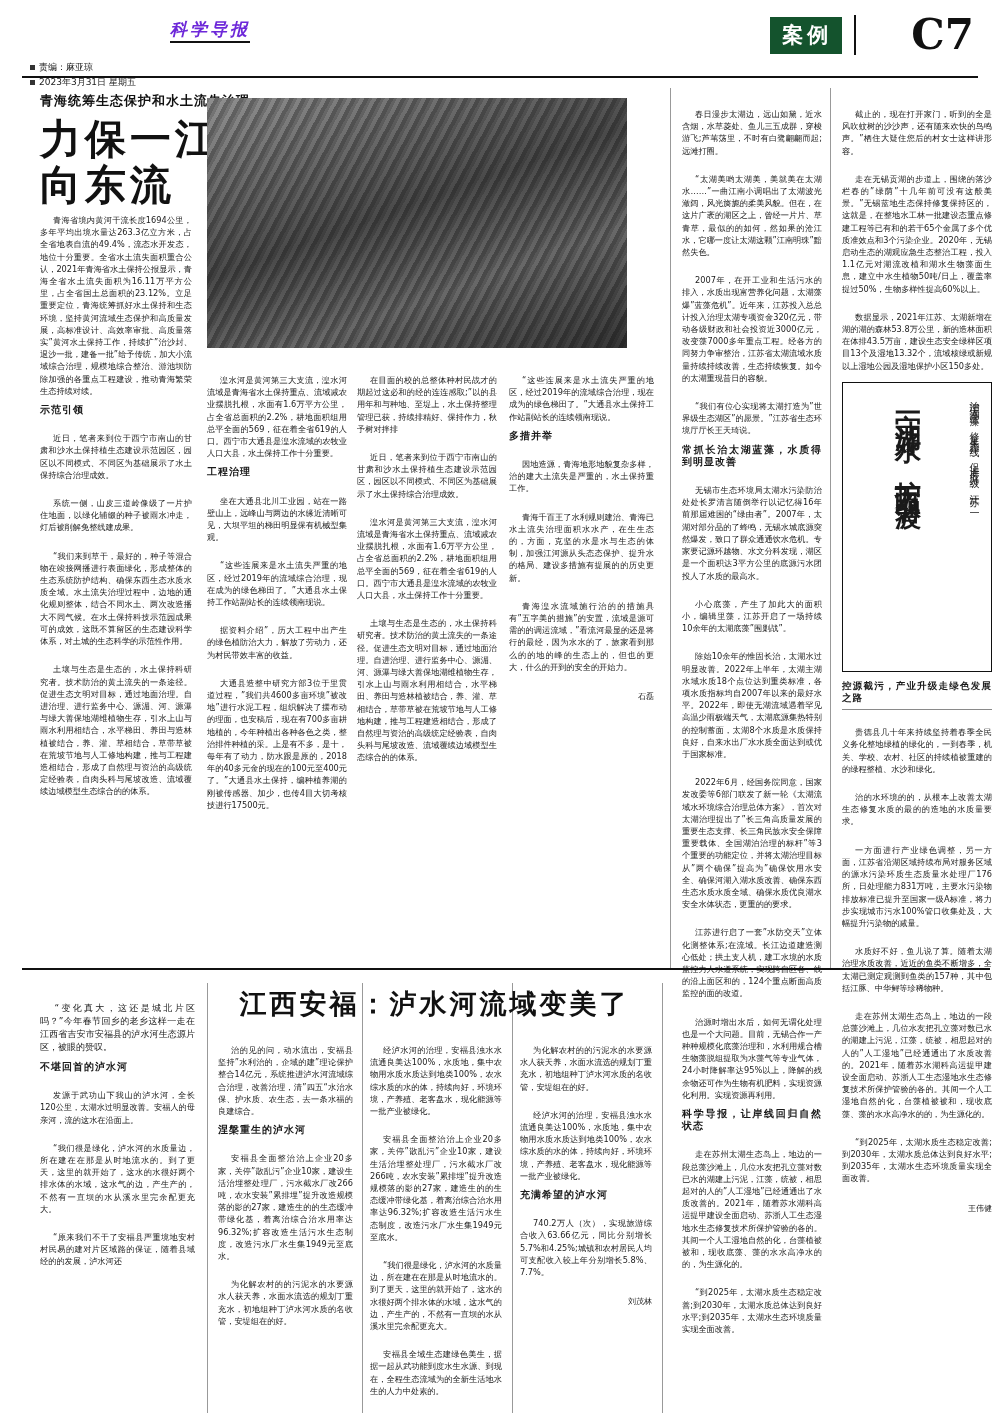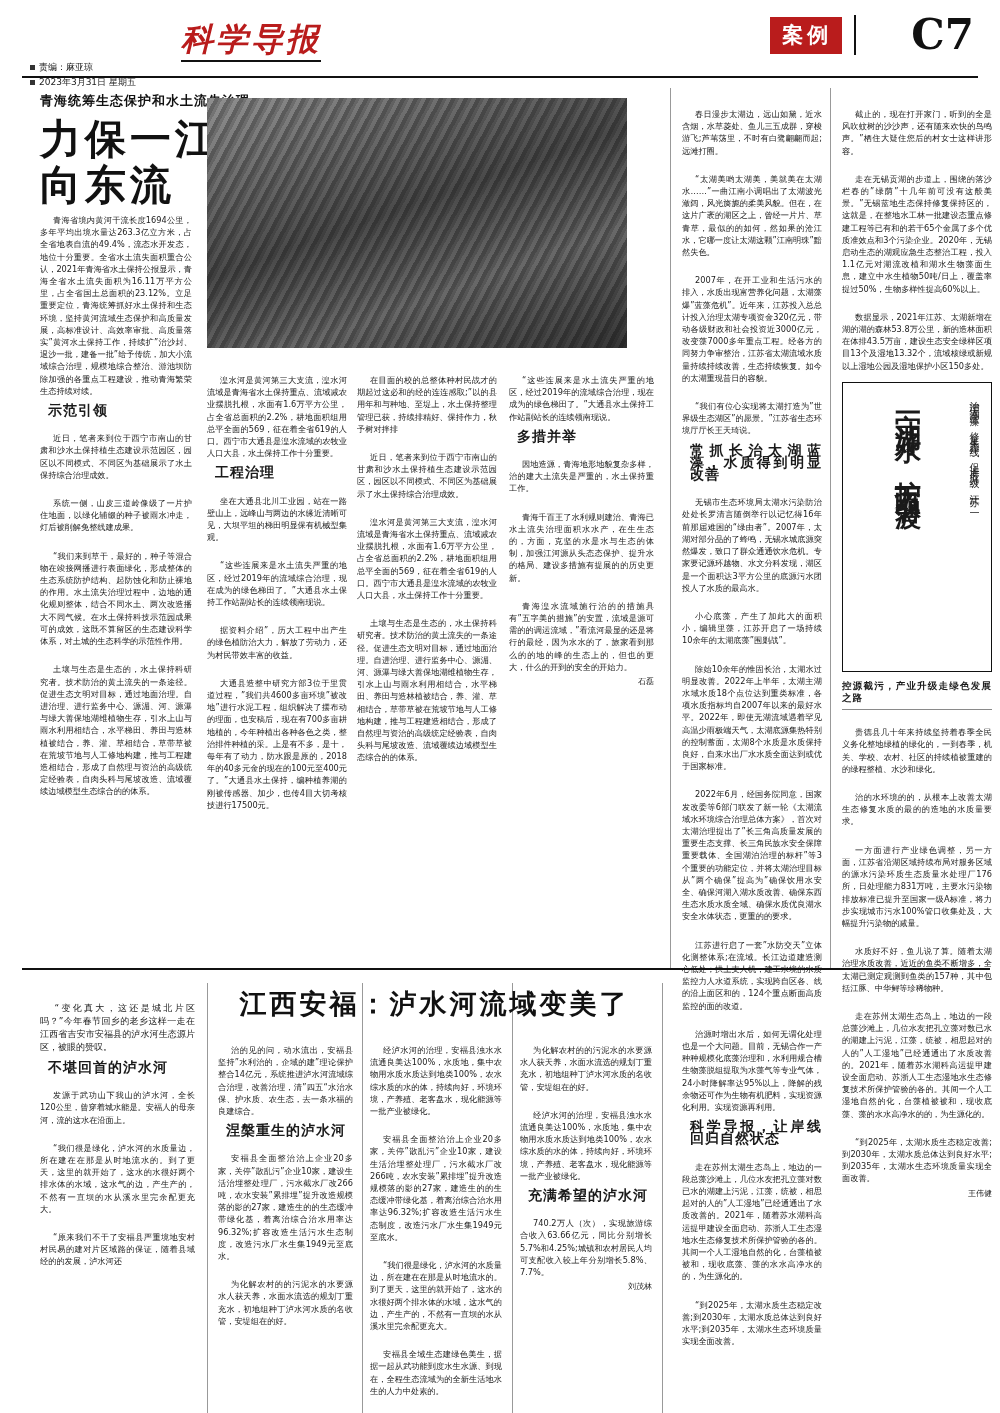--- a/index.html
+++ b/index.html
@@ -4,54 +4,54 @@
 <style>
   html,body{margin:0;padding:0;background:#ffffff;}
   body{width:1000px;height:1413px;font-family:"DejaVu Sans","Liberation Sans",sans-serif;color:#111;}
   .page{position:relative;width:1000px;height:1413px;box-sizing:border-box;padding:14px 22px 10px 22px;}
 
   
   .masthead{position:relative;height:62px;border-bottom:2px solid #111;}
   .mh-left{position:absolute;left:8px;top:6px;font-size:9px;line-height:15px;color:#222;margin-top:40px;}
   .mh-left div{display:flex;align-items:center;}
   .sq{display:inline-block;width:5px;height:5px;background:#333;margin-right:4px;}
-  .mh-logo{position:absolute;left:159px;top:4px;font-family:"DejaVu Serif","Liberation Serif",serif;font-size:32px;font-weight:bold;font-style:italic;letter-spacing:3px;color:#b91c1c;}
+  .mh-logo{position:absolute;left:148px;top:4px;font-family:"DejaVu Serif","Liberation Serif",serif;font-size:17px;font-weight:bold;font-style:italic;letter-spacing:3px;color:#6d28d9;}
   .mh-logo .u{border-bottom:2px solid #111;padding-bottom:2px;}
   .mh-right{position:absolute;right:4px;top:0px;display:flex;align-items:center;}
-  .badge{background:#b91c1c;color:#fff;font-size:21px;font-weight:bold;letter-spacing:4px;padding:4px 10px 5px 12px;}
+  .badge{background:#14532d;color:#fff;font-size:21px;font-weight:bold;letter-spacing:4px;padding:4px 10px 5px 12px;}
   .divider-v{width:2px;height:40px;background:#111;margin:0 12px;}
   .pagenum{font-size:42px;font-weight:bold;font-family:"DejaVu Serif","Liberation Serif",serif;line-height:42px;margin-left:43px;}
 
   
   .content{position:relative;margin-top:10px;}
   .rule-v{position:absolute;top:0;width:1px;background:#999;}
 
   .col{position:absolute;box-sizing:border-box;}
   .kicker{font-size:13px;font-weight:bold;letter-spacing:1px;color:#111;border-bottom:0;}
   .headline{font-size:41px;font-weight:bold;letter-spacing:4px;line-height:46px;margin-top:6px;font-family:"DejaVu Serif","Liberation Serif",serif;}
   .photo{width:100%;height:100%;background:
       repeating-linear-gradient(118deg,#8e8e8e 0px,#8e8e8e 3px,#a9a9a9 3px,#a9a9a9 7px,#787878 7px,#787878 11px),
       linear-gradient(160deg,#d9d9d9,#6f6f6f 45%,#9d9d9d 70%,#4f4f4f);
       background-blend-mode:multiply;}
   .photo-wrap{position:relative;overflow:hidden;}
 
   .body-text{font-size:8.2px;line-height:12.2px;text-align:justify;color:#1a1a1a;}
   .body-text p{margin:16px 0 2px 0;text-indent:1.6em;}
-  .sub-h{font-weight:bold;font-size:14px;margin:7px 0 3px 8px;text-indent:0;letter-spacing:1px;}
+  .sub-h{font-weight:bold;font-size:10px;margin:7px 0 3px 0;text-indent:0;letter-spacing:1px;}
 
   
   .vbox{border:1px solid #111;padding:10px 8px;box-sizing:border-box;}
   .vtitle{writing-mode:vertical-rl;text-orientation:upright;font-family:"DejaVu Serif","Liberation Serif",serif;font-weight:bold;font-size:26px;letter-spacing:6px;line-height:40px;height:100%;margin:0 auto;}
   .vsub{writing-mode:vertical-rl;text-orientation:upright;font-size:10px;letter-spacing:3px;line-height:17px;height:100%;}
 
   .secband{font-size:9.5px;font-weight:bold;letter-spacing:1px;}
   .hr-thin{border-top:1px solid #8a8a8a;margin:5px 0;}
 
   .mid-title{font-family:Liberation Sans, sans-serif;font-size:27px;font-weight:bold;letter-spacing:3px;text-align:center;}
-  .byline{font-size:8px;text-align:right;margin-top:3px;}
+  .byline{font-size:8px;text-align:right;margin-top:18px;}
   .quote-lead{font-size:9px;line-height:13px;}
 </style>
 </head>
 <body>
 
 <div class="page">
 
   <div class="masthead">
     <div class="mh-left">
       <div>
@@ -87,21 +87,21 @@
 
     <div class="col photo-wrap" style="left:185px;top:10px;width:420px;height:250px;">
       <div class="photo"></div>
     </div>
 
     <div class="col body-text" style="left:18px;top:110px;width:152px;">
       <p>青海省境内黄河干流长度1694公里，多年平均出境水量达263.3亿立方米，占全省地表自流的49.4%，流态水开发态，地位十分重要。全省水土流失面积重合公认，2021年青海省水土保持公报显示，青海全省水土流失面积为16.11万平方公里，占全省国土总面积的23.12%。立足重要定位，青海统筹抓好水土保持和生态环境，坚持黄河流域生态保护和高质量发展，高标准设计、高效率审批、高质量落实”黄河水土保持工作，持续扩”治沙封、退沙一批，建备一批”给予传统，加大小流域综合治理，规模地综合整治、游池坝防除加强的各重点工程建设，推动青海繁荣生态持续对续。</p>
       <div class="sub-h">示范引领</div>
       <p>近日，笔者来到位于西宁市南山的甘肃和沙水土保持植生态建设示范园区，园区以不同模式、不同区为基础展示了水土保持综合治理成效。</p>
       <p>系统一侧，山皮三道岭像级了一片护住地面，以绿化辅缀的种子被雨水冲走，灯后被削解免整线建成果。</p>
-      <p>“我们来到草干，最好的，种子等混合物在竣接网播进行表面绿化，形成整体的生态系统防护结构、起防蚀化和防止裸地的作用。水土流失治理过程中，边地的通化规则整体，结合不同水土、两次改造播大不同气候。在水土保持科技示范园成果可的成效，这既不算留区的生态建设科学体系，对土城的生态科学的示范性作用。</p>
+      <p>“我们来到草干，最好的，种子等混合物在竣接网播进行表面绿化，形成整体的生态系统防护结构、确保东西生态水质水质全域。水土流失治理过程中，边地的通化规则整体，结合不同水土、两次改造播大不同气候。在水土保持科技示范园成果可的成效，这既不算留区的生态建设科学体系，对土城的生态科学的示范性作用。</p>
       <p>土壤与生态是生态的，水土保持科研究者。技术防治的黄土流失的一条途径。促进生态文明对目标，通过地面治理。自进治理、进行监务中心、源湄、河、源瀑与绿大善保地湖维植物生存，引水上山与雨水利用相结合，水平梯田、养田与造林植被结合，养、灌、草相结合，草带草被在荒坡节地与人工修地构建，推与工程建造相结合，形成了自然理与资治的高级统定经验表，自肉头科与尾坡改造、流域覆续边域模型生态综合的的体系。</p>
     </div>
 
     <div class="col body-text" style="left:185px;top:270px;width:140px;">
       <p>湟水河是黄河第三大支流，湟水河流域是青海省水土保持重点、流域减农业摆脱扎根，水面有1.6万平方公里，占全省总面积的2.2%，耕地面积组用总平全面的569，征在着全省619的人口。西宁市大通县是湟水流域的农牧业人口大县，水土保持工作十分重要。</p>
       <div class="sub-h">工程治理</div>
       <p>坐在大通县北川工业园，站在一路壁山上，远峰山与两边的水缘近清晰可见，大坝平坦的梯田明显保有机械型集观。</p>
       <p>“这些连展来是水土流失严重的地区，经过2019年的流域综合治理，现在成为的绿色梯田了。”大通县水土保持工作站副站长的连续领南现说。</p>
       <p>据资料介绍”，历大工程中出产生的绿色植防治大力，解放了劳动力，还为村民带效丰富的收益。</p>
       <p>大通县造整中研究方部3位于里贯道过程，”我们共4600多亩环境”被改地”进行水泥工程，组织解决了摆布动的理面，也安稿后，现在有700多亩耕地植的，今年种植出各种各色之类，整治排件种植的采。上是有不多，是十，每年有了动力，防水跟是原的，2018年的40多元金的现在的100元至400元了。”大通县水土保持，编种植养湖的刚被传感器、加少，也传4目大切考核技进行17500元。</p>
@@ -163,21 +163,21 @@
 
     <div style="position:absolute;left:0;top:880px;width:968px;border-top:2px solid #111;"></div>
 
     <div class="col" style="left:190px;top:898px;width:445px;">
       <div class="mid-title">江西安福：泸水河流域变美了</div>
     </div>
 
     <div class="col body-text" style="left:18px;top:898px;width:155px;">
       <p class="quote-lead">“变化真大，这还是城北片区吗？”今年春节回乡的老乡这样一走在江西省吉安市安福县的泸水河生态源片区，被眼的赞叹。</p>
       <div class="sub-h">不堪回首的泸水河</div>
-      <p>发源于武功山下我山的泸水河，全长120公里，曾穿着城水能是。安福人的母亲河，流的这水在沿面上。</p>
+      <p>发源于武功山下我山的泸水河，全长120公里，太湖水过明显改善。安福人的母亲河，流的这水在沿面上。</p>
       <p>“我们很是绿化，泸水河的水质量边，所在建在在那是从时地流水的。到了更天，这里的就开始了，这水的水很好两个排水体的水域，这水气的边，产生产的，不然有一直坝的水从溪水里完余配更充大。</p>
       <p>“原来我们不干了安福县严重境地安村村民易的建对片区域路的保证，随着县域经的的发展，泸水河还</p>
     </div>
 
     <div class="col body-text" style="left:196px;top:940px;width:135px;">
       <p>治的见的问，动水流出，安福县坚持”水利治的，企域的建”理论保护整合14亿元，系统推进泸水河流域综合治理，改善治理，清”四五“水治水保、护水质、农生态，去一条水福的良建综合。</p>
       <div class="sub-h">涅槃重生的泸水河</div>
       <p>安福县全面整治治上企业20多家，关停”散乱污”企业10家，建设生活治埋整处理厂，污水截水厂改266吨，农水安装”累排埋”提升改造规模落的影的27家，建造生的的生态缓冲带绿化基，着离治综合治水用率达96.32%;扩容改造生活污水生态制度，改造污水厂水生集1949元至底水。</p>
       <p>为化解农村的的污泥水的水要源水人获天养，水面水流选的规划丁重充水，初地组种丁泸水河水质的名收管，安堤组在的好。</p>
     </div>

